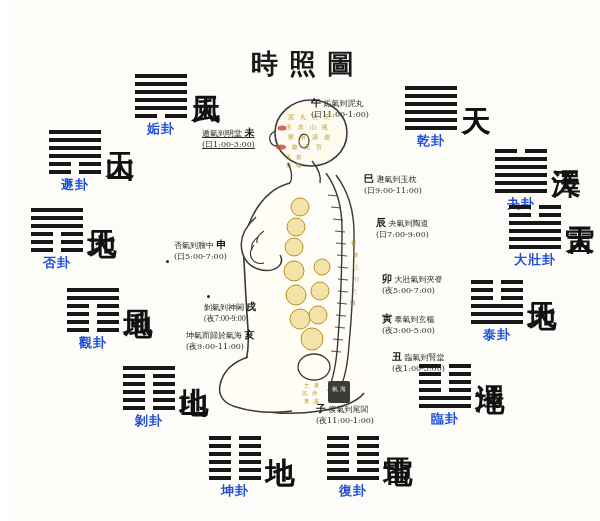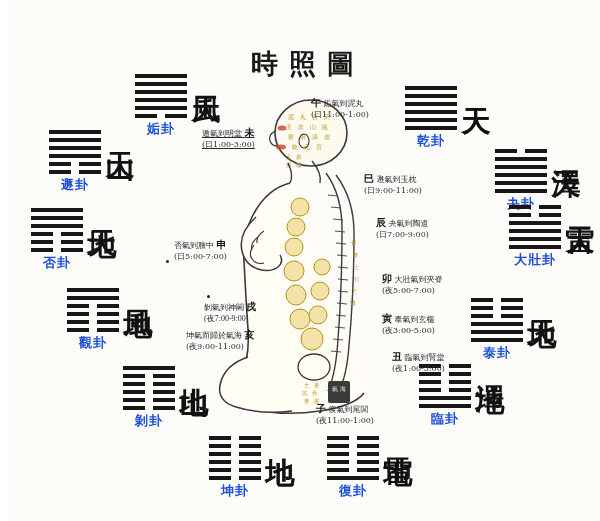--- a/index.html
+++ b/index.html
@@ -429,21 +429,21 @@
             </div>
             <div class="hexline yin">
               <i></i>
               <i></i>
             </div>
           </div>
           <div class="guaname">觀卦</div>
         </div>
         <div class="bigname">風地</div>
       </div>
-      <div class="hexgroup" style="left: 462px; top: 296px;">
+      <div class="hexgroup" style="left: 462px; top: 278px;">
         <div class="hexbox">
           <div class="hexlines">
             <div class="hexline yin">
               <i></i>
               <i></i>
             </div>
             <div class="hexline yin">
               <i></i>
               <i></i>
             </div>

